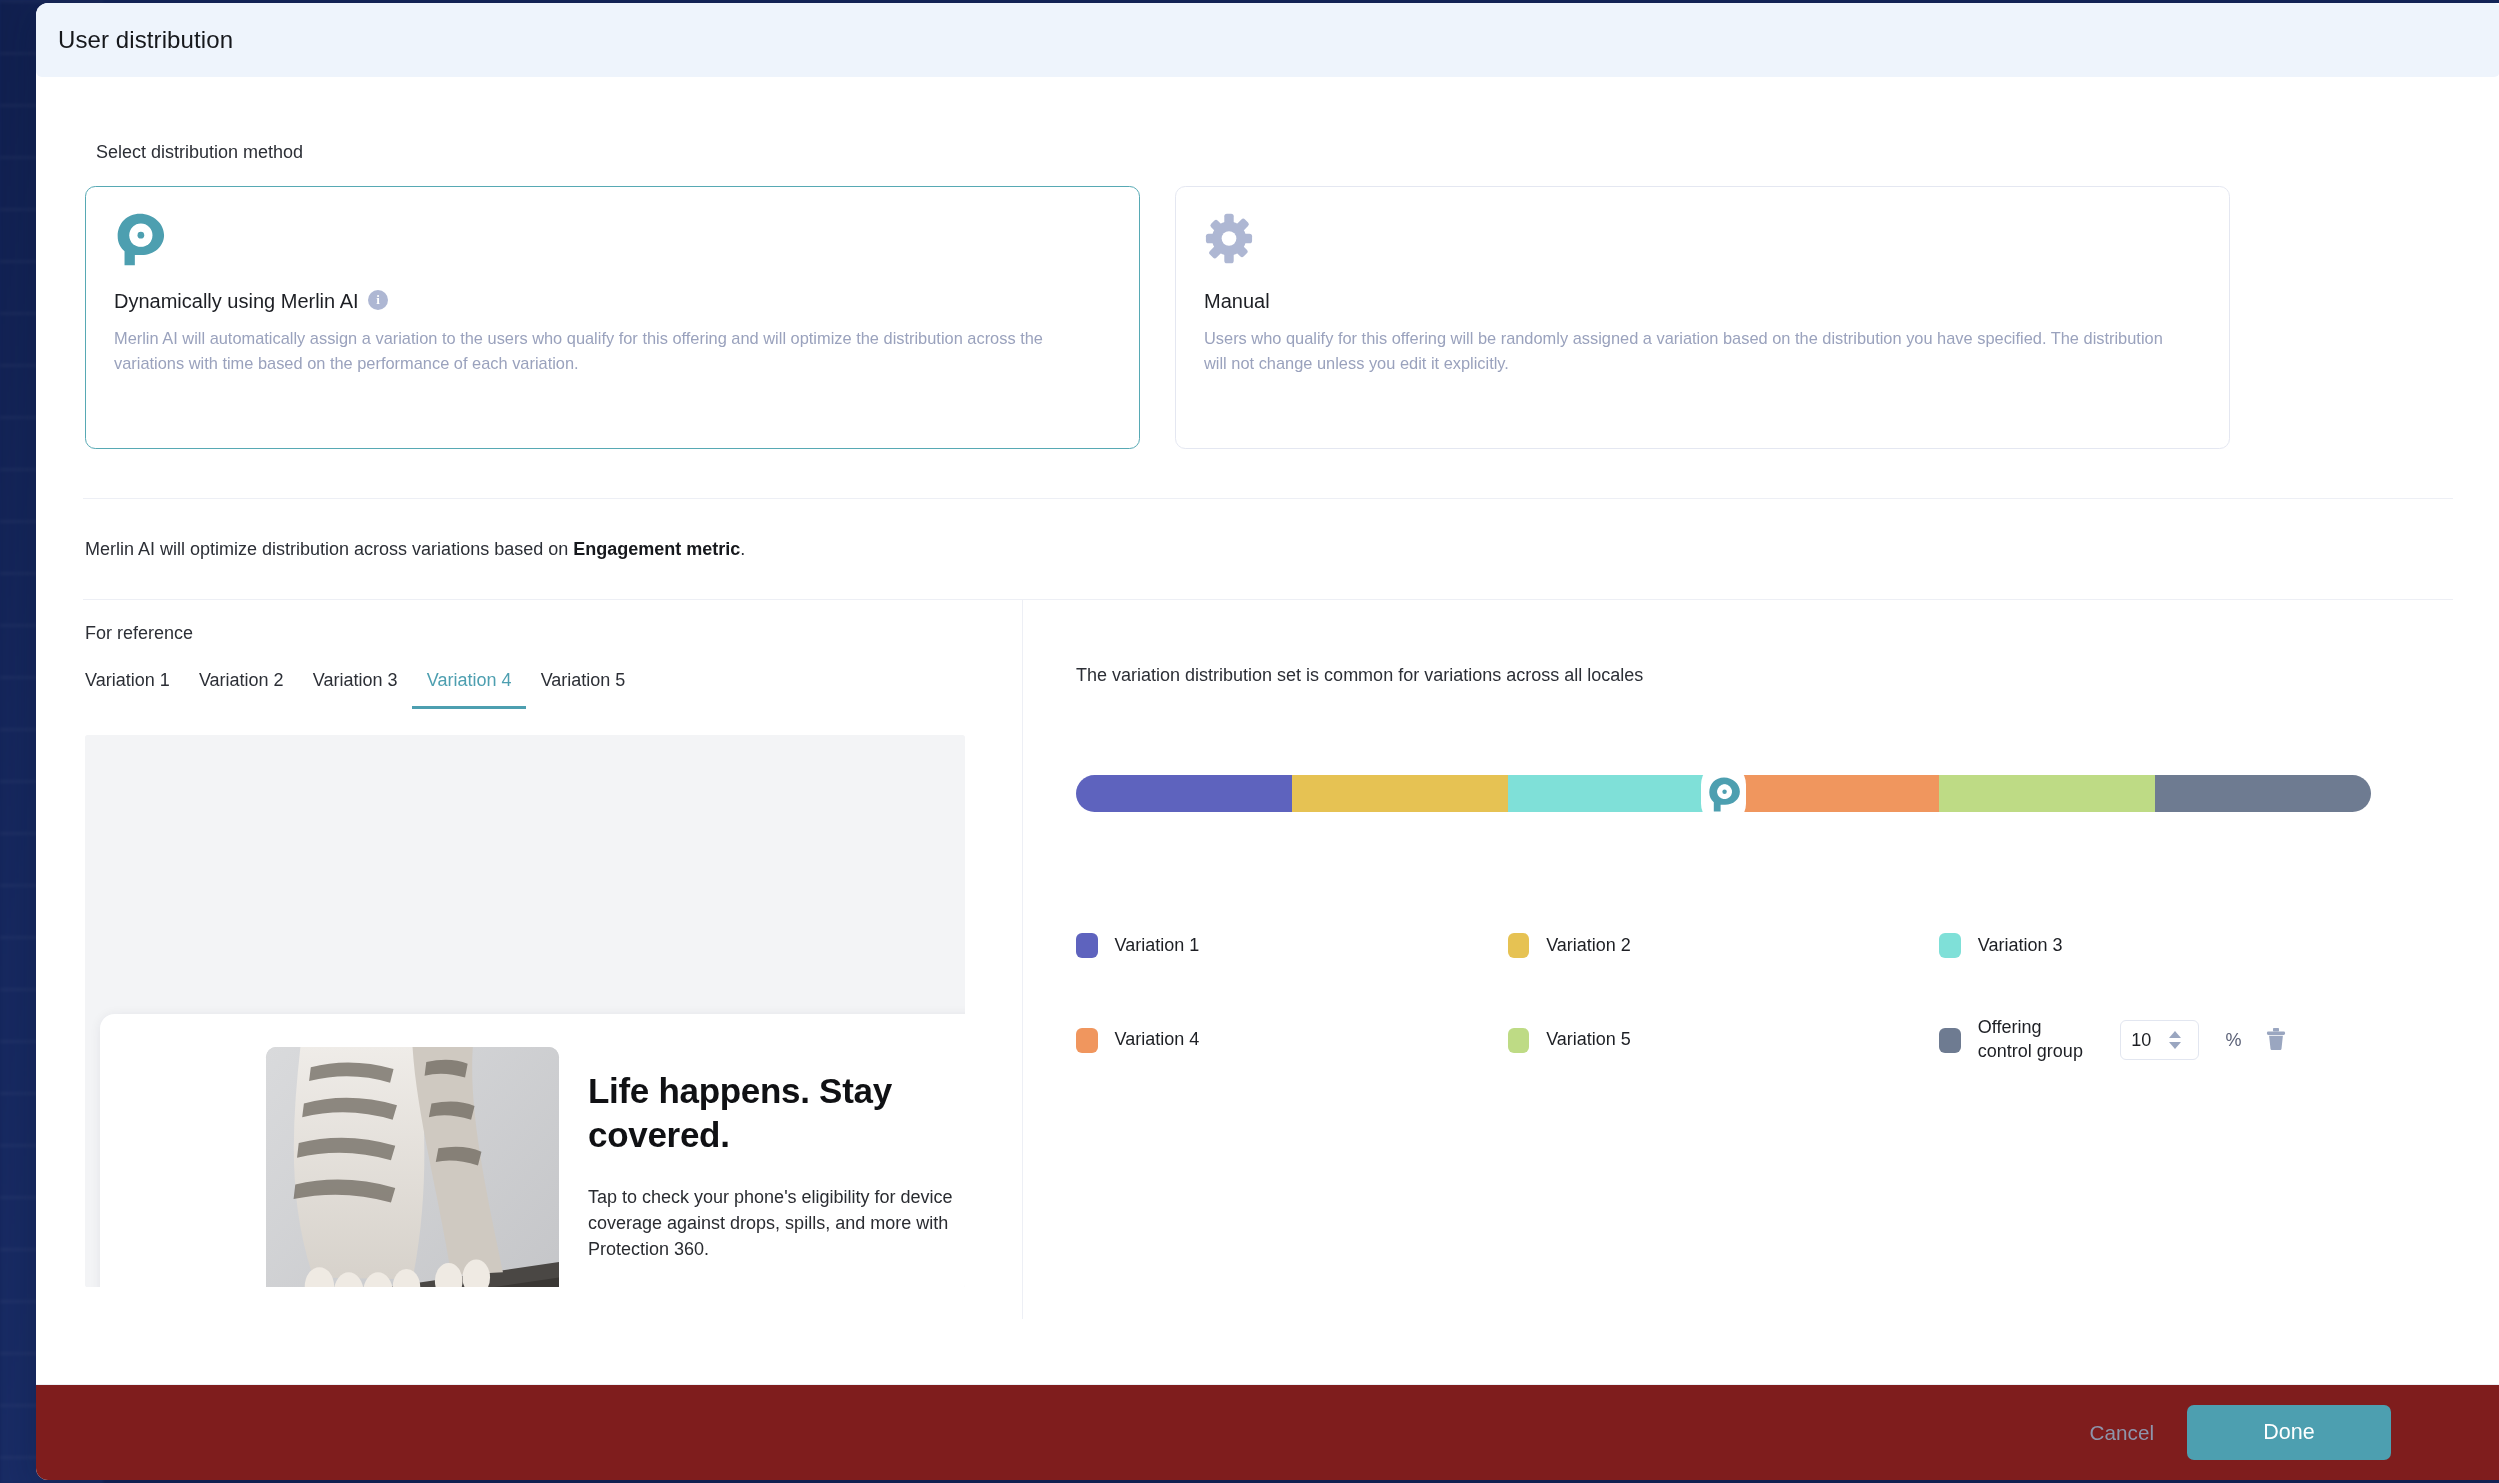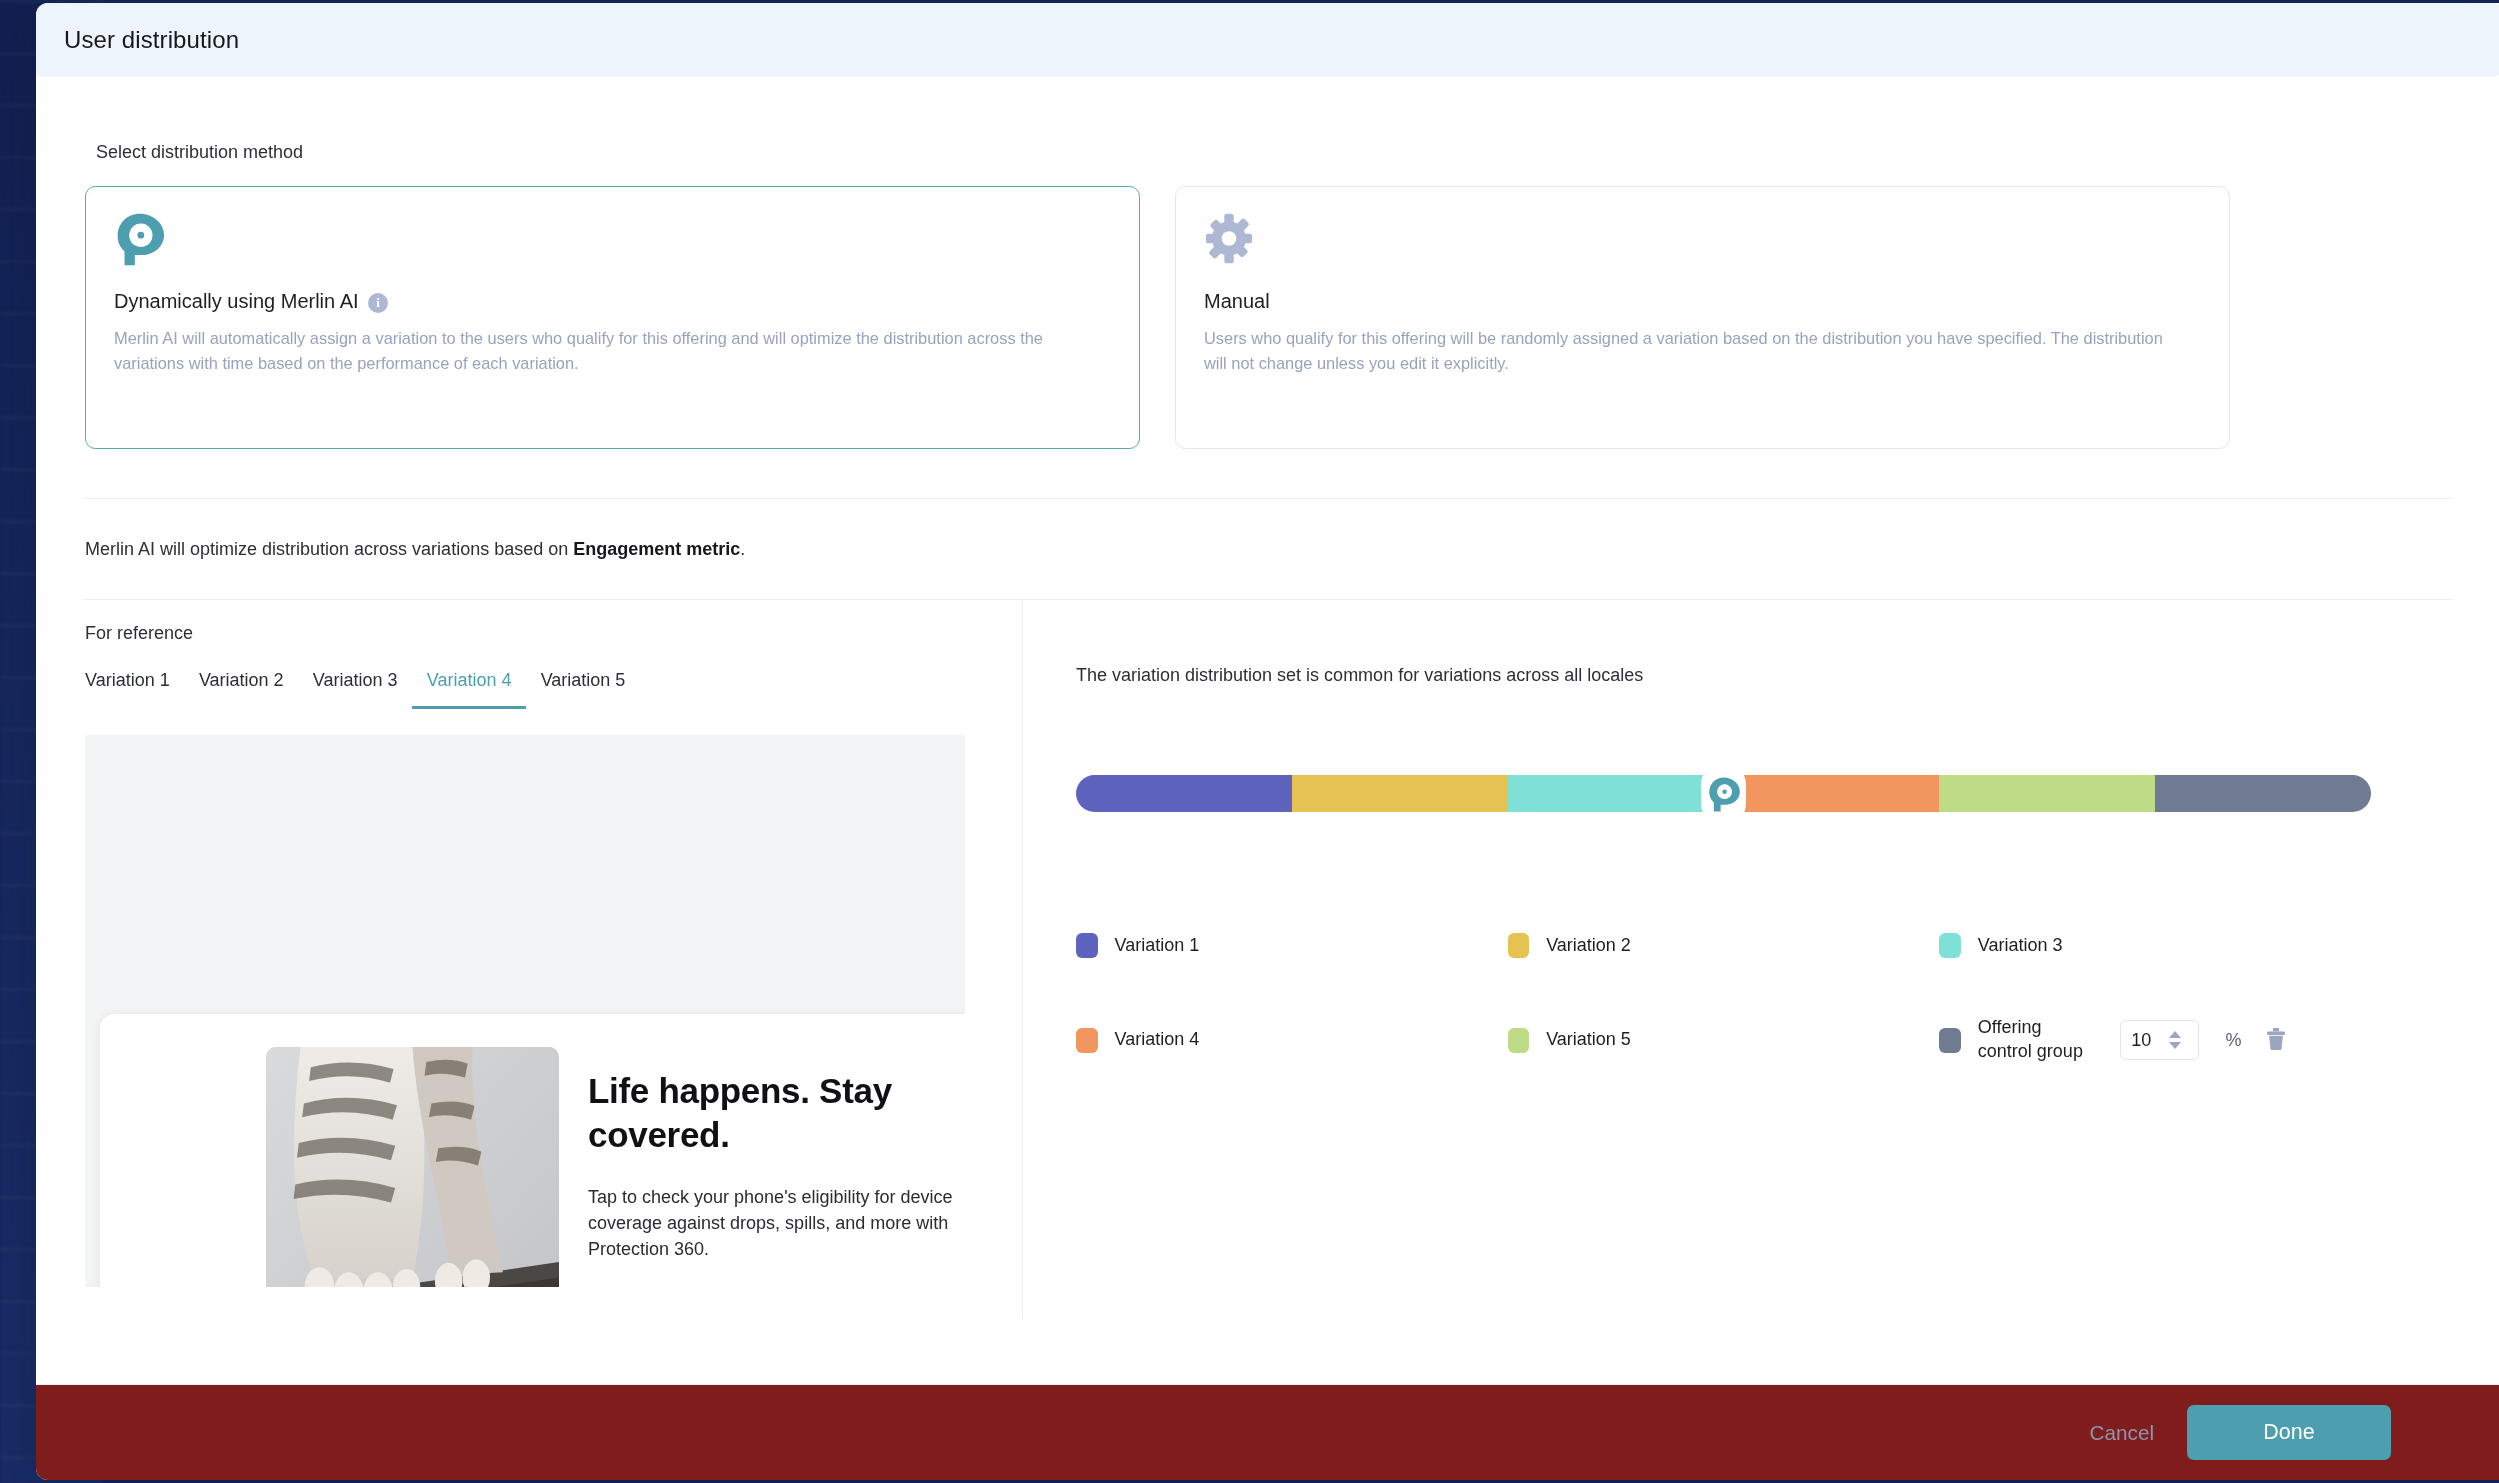--- a/index.html
+++ b/index.html
@@ -31,21 +31,21 @@
     background: #ffffff;
     border-radius: 12px 0 0 12px;
     box-shadow: 0 8.6px 39px rgba(10,20,50,0.35);
     overflow: hidden;
     display: flex; flex-direction: column;
   }
   #modal-header {
     height: 74px; flex: 0 0 74px;
     background: #eef4fc;
     display: flex; align-items: center;
-    padding-left: 28px;
+    padding-left: 22px;
     border-radius: 6px;
   }
   #modal-title {
     font-size: 24px; color: #16181c; font-weight: 400;
     letter-spacing: 0.1px;
   }
 
   #modal-body {
     flex: 1 1 auto;
     background: #fff;
@@ -71,21 +71,21 @@
     cursor: pointer;
   }
   .method-card.selected {
     border: 1.7px solid #57a9b4;
   }
   .method-card.plain {
     border: 1.7px solid #e4e7f1;
   }
   .card-icon { height: 62px; margin-bottom: 15.5px; }
   .card-title-row {
-    display: flex; align-items: flex-end; gap: 9.5px;
+    display: flex; align-items: flex-start; gap: 9.5px;
     margin-bottom: 13px;
   }
   .card-title {
     font-size: 20px; color: #1d1f24; font-weight: 400;
   }
   .info-badge {
     width: 20px; height: 20px; border-radius: 50%;
     background: #aeb7d3;
     color: #fff; font-size: 13px; font-weight: 700;
     display: flex; align-items: center; justify-content: center;

